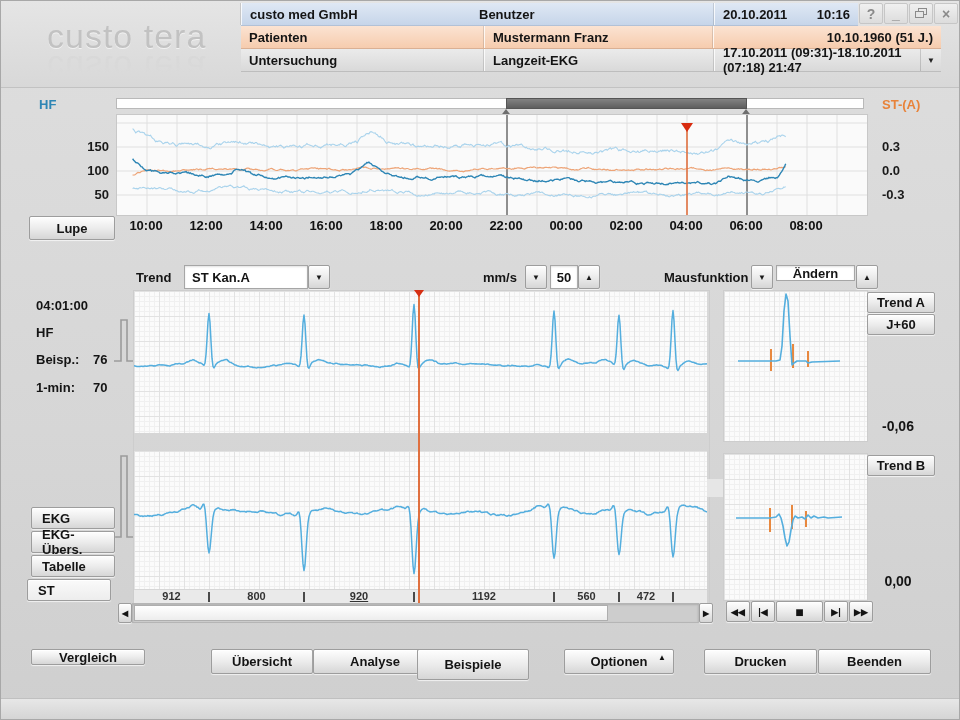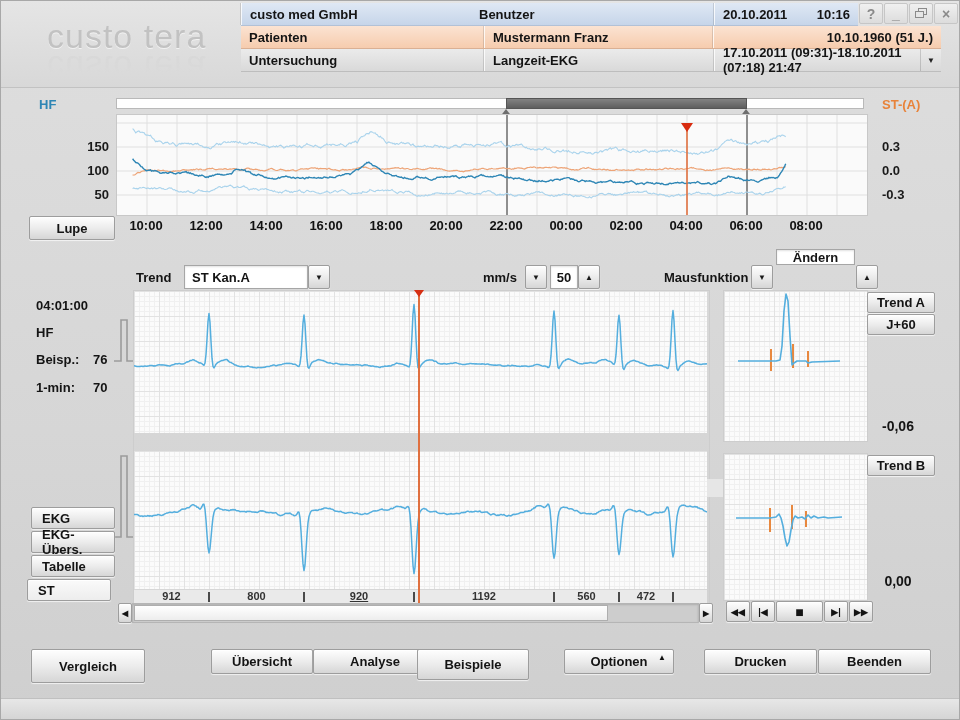--- a/index.html
+++ b/index.html
@@ -207,21 +207,21 @@
   <div class="field left abs" style="left:183px;top:264px;width:124px;height:24px">ST Kan.A</div>
   <div class="btn abs spin" style="left:307px;top:264px;width:22px;height:24px">▼</div>
 
   <div class="lbl" style="left:482px;top:269px">mm/s</div>
   <div class="btn abs spin" style="left:524px;top:264px;width:22px;height:24px">▼</div>
   <div class="field center abs" style="left:549px;top:264px;width:28px;height:24px">50</div>
   <div class="btn abs spin" style="left:577px;top:264px;width:22px;height:24px">▲</div>
 
   <div class="lbl" style="left:663px;top:269px">Mausfunktion</div>
   <div class="btn abs spin" style="left:750px;top:264px;width:22px;height:24px">▼</div>
-  <div class="field center abs" style="left:775px;top:248px;width:79px;height:16px">Ändern</div>
+  <div class="field center abs" style="left:775px;top:264px;width:79px;height:16px">Ändern</div>
   <div class="btn abs spin" style="left:855px;top:264px;width:22px;height:24px">▲</div>
 
   <div class="lbl" style="left:35px;top:297px">04:01:00</div>
   <div class="lbl" style="left:35px;top:324px">HF</div>
   <div class="lbl" style="left:35px;top:351px">Beisp.:</div>
   <div class="lbl" style="left:92px;top:351px">76</div>
   <div class="lbl" style="left:35px;top:379px">1-min:</div>
   <div class="lbl" style="left:92px;top:379px">70</div>
 
   <svg class="cal-pulse" style="left:112px;top:316px" width="26" height="48">
@@ -295,21 +295,21 @@
   <div class="rval" style="top:417px">-0,06</div>
   <div class="btn rbtn" style="top:454px">Trend B</div>
   <div class="rval" style="top:572px">0,00</div>
 
   <div class="btn transport" style="left:725px;width:24px;font-size:9px">◀◀</div>
   <div class="btn transport" style="left:750px;width:24px;font-size:9px">|◀</div>
   <div class="btn transport" style="left:775px;width:47px;font-size:14px">■</div>
   <div class="btn transport" style="left:823px;width:24px;font-size:9px">▶|</div>
   <div class="btn transport" style="left:848px;width:24px;font-size:9px">▶▶</div>
 
-  <div class="btn abs" style="left:30px;top:648px;width:114px;height:34px">Vergleich</div>
+  <div class="btn abs" style="left:30px;top:648px;width:114px;height:16px">Vergleich</div>
   <div class="btn abs" style="left:210px;top:648px;width:102px;height:25px">Übersicht</div>
   <div class="btn abs" style="left:312px;top:648px;width:124px;height:25px">Analyse</div>
   <div class="btn abs" style="left:416px;top:648px;width:112px;height:31px">Beispiele</div>
   <div class="btn abs" style="left:563px;top:648px;width:110px;height:25px">
     <span>Optionen</span>
     <span class="opt-arrow">▲</span>
   </div>
   <div class="btn abs" style="left:703px;top:648px;width:113px;height:25px">Drucken</div>
   <div class="btn abs" style="left:817px;top:648px;width:113px;height:25px">Beenden</div>
 

